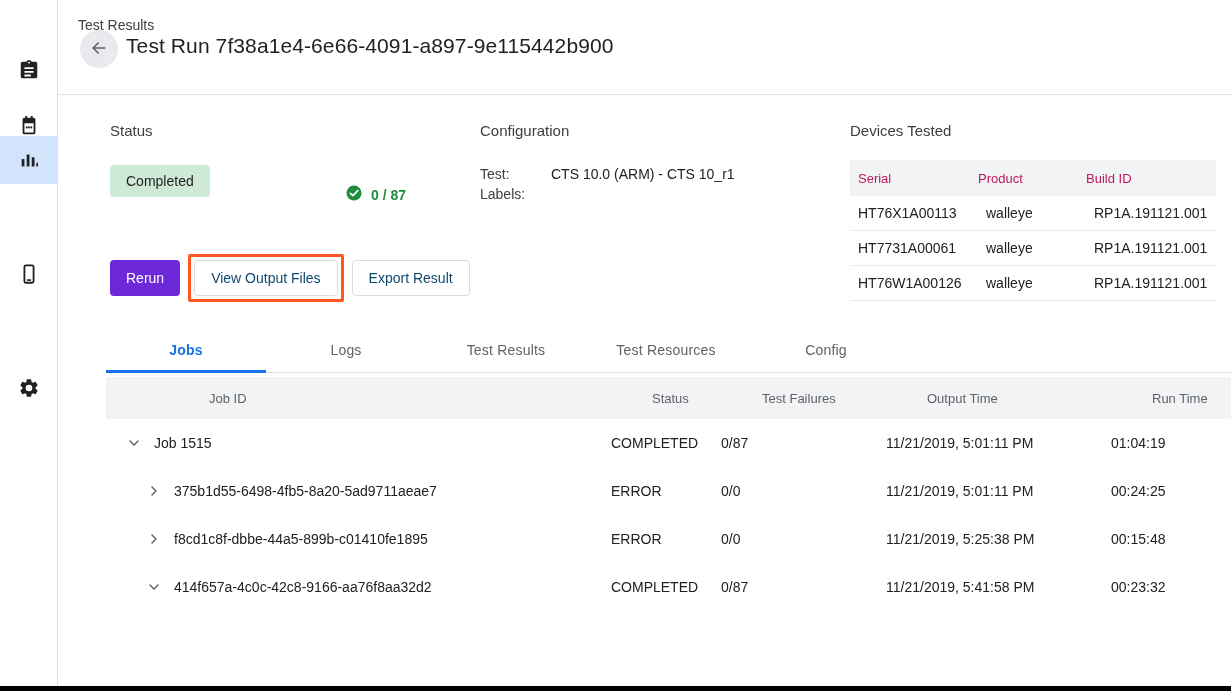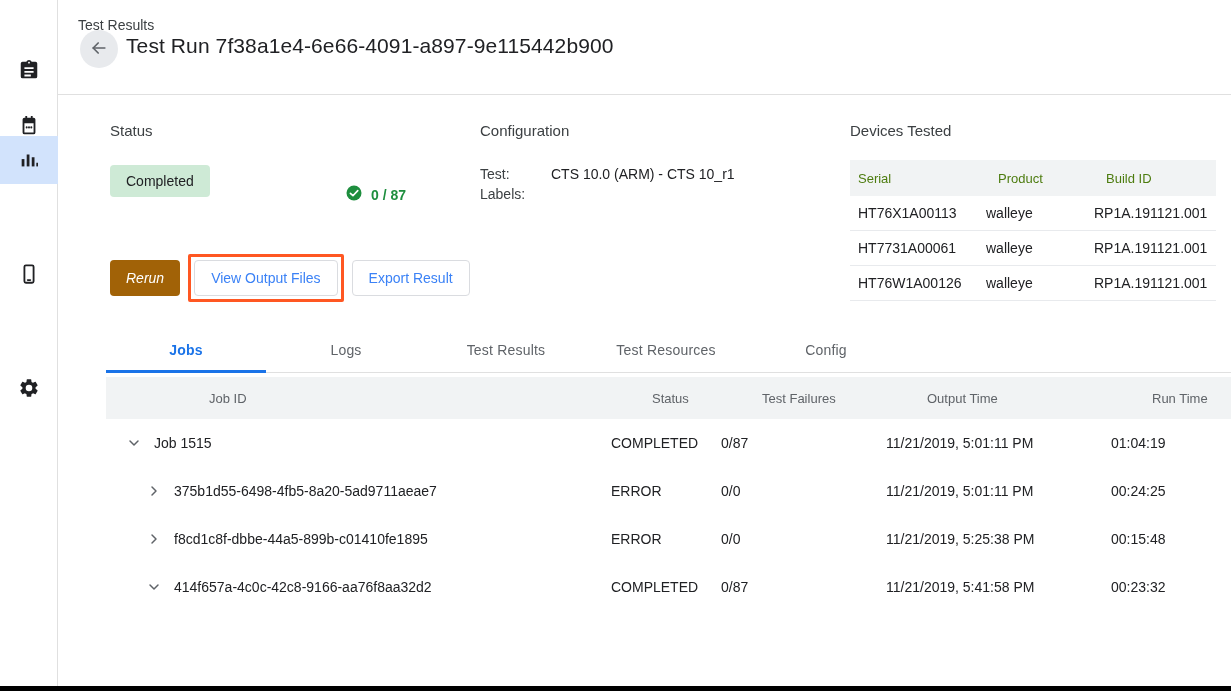--- a/index.html
+++ b/index.html
@@ -73,39 +73,39 @@
   .config-block { position: absolute; left: 422px; top: 26px; width: 390px; }
   .config-rows { margin-top: 25px; font-size: 14px; color: #3c4043; line-height: 20px; }
   .config-row { display: flex; gap: 16px; }
   .config-key { width: 55px; color: #3c4043; }
   .config-val { color: #202124; }
 
   
   .devices-block { position: absolute; left: 792px; top: 26px; width: 366px; }
   .dev-table { margin-top: 21px; width: 366px; border-collapse: collapse; }
   .dev-table thead th {
-    background: #f1f3f4; font-weight: 400; font-size: 13px; color: #4d7c0f;
-    text-align: left; padding: 10px 20px; height: 36px;
+    background: #f1f3f4; font-weight: 400; font-size: 13px; color: #be185d;
+    text-align: left; padding: 10px 0; height: 36px;
   }
   .dev-table tbody td {
     font-size: 14px; color: #202124; padding: 9px 8px;
     border-bottom: 1px solid #e8eaed; height: 32px;
   }
   .dev-table th:nth-child(1), .dev-table td:nth-child(1) { width: 128px; padding-left: 8px; }
   .dev-table th:nth-child(2), .dev-table td:nth-child(2) { width: 108px; }
 
   
   .btn-row { position: absolute; left: 52px; top: 158px; display: flex; align-items: center; }
   .btn {
     font-family: "Liberation Sans", sans-serif;
     font-size: 14px; height: 36px; padding: 0 16px;
     border-radius: 4px; cursor: pointer; white-space: nowrap;
   }
-  .btn-filled { background: #a16207; color: #fff; border: none; font-style: italic; }
-  .btn-outline { background: #fff; color: #3b82f6; border: 1px solid #dadce0; }
+  .btn-filled { background: #6d28d9; color: #fff; border: none; }
+  .btn-outline { background: #fff; color: #0c4a6e; border: 1px solid #dadce0; }
   .hl-wrap {
     border: 3px solid #ff5722; padding: 3px; border-radius: 2px;
     margin: 0 8px; display: inline-flex;
   }
 
   
   .tabs {
     position: absolute; left: 48px; top: 230px; width: 1125px; height: 47px;
     border-bottom: 1px solid #e0e0e0; display: flex; align-items: flex-start;
   }

